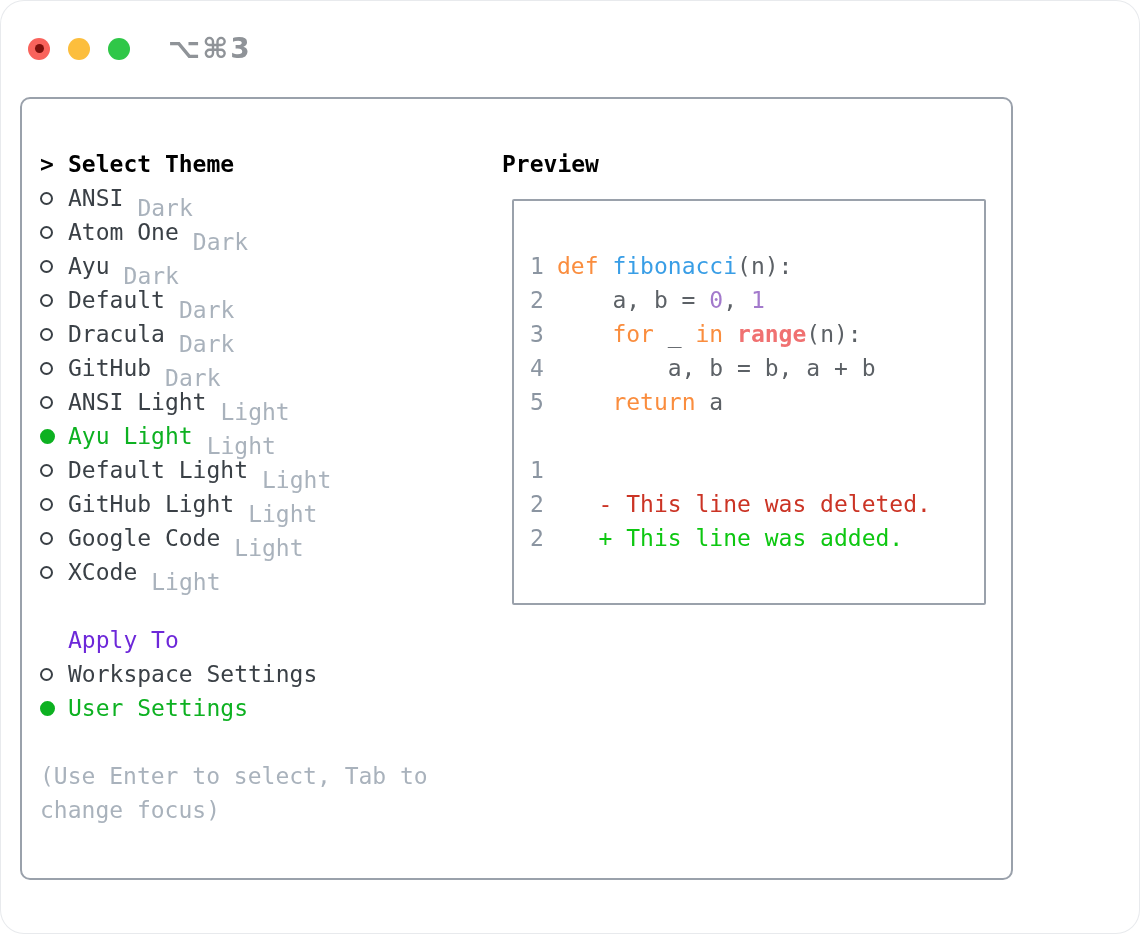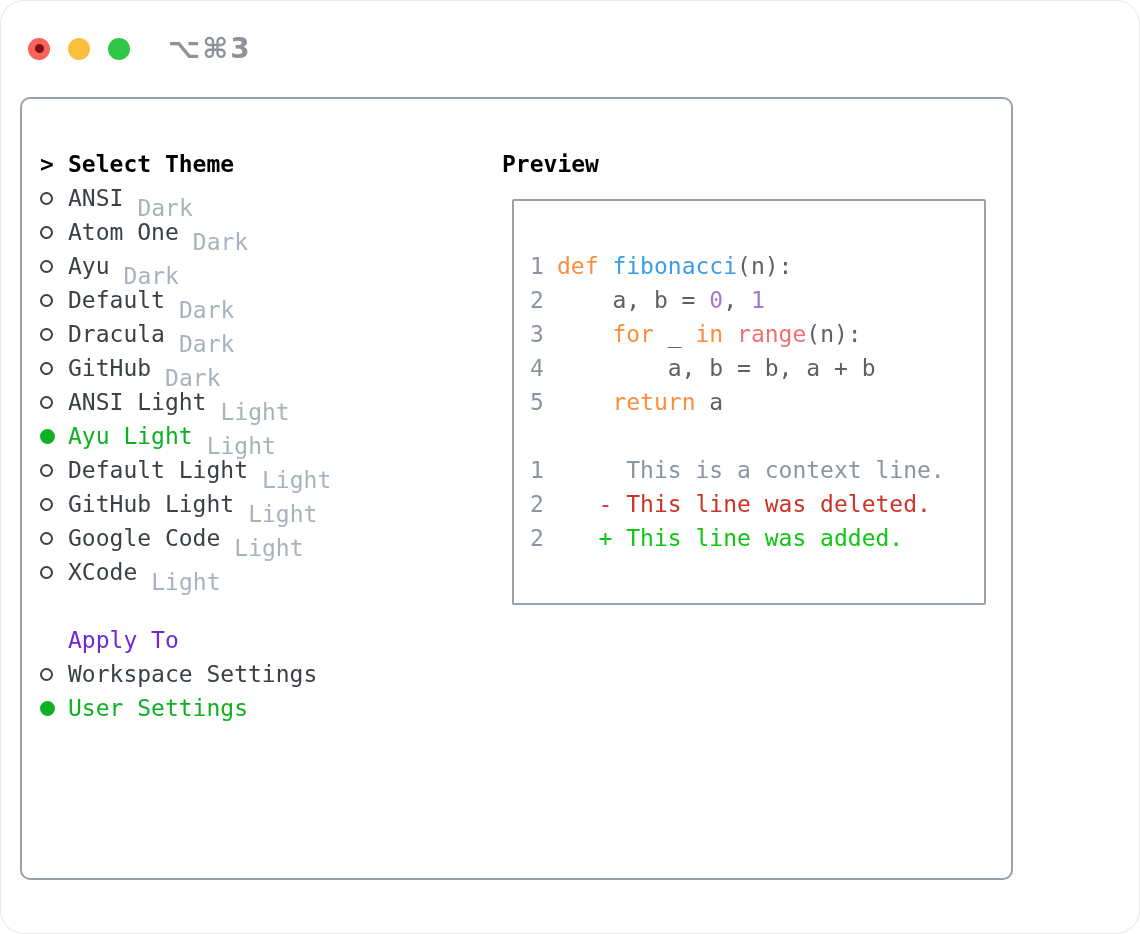--- a/index.html
+++ b/index.html
@@ -64,21 +64,21 @@
     border:2px solid var(--panel_border);border-radius:2px;
     box-sizing:border-box;
     padding:48px 0 0 16px;
   }
   .code-line{height:34px;display:flex;align-items:center;}
   .ln{width:14px;margin-right:13px;flex:none;color:var(--line_number);}
   .code{white-space:pre;}
   .c-keyword{color:var(--keyword_orange);}
   .c-function{color:var(--function_blue);}
   .c-constant{color:var(--constant_purple);}
-  .c-builtin{color:var(--builtin_coral);}
+  .c-builtin{color:var(--builtin_coral);font-weight:bold;}
   .c-fg{color:var(--code_fg);}
   .c-context{color:var(--line_number);}
   .c-deleted{color:var(--diff_deleted);}
   .c-added{color:var(--diff_added);}
 </style>
 </head>
 <body>
 
 <div class="titlebar">
   <div class="lights">
@@ -165,20 +165,21 @@
         <div class="row option">
           <span class="bullet"></span>
           <span class="opt-name">Workspace Settings</span>
         </div>
         <div class="row option selected">
           <span class="bullet"></span>
           <span class="opt-name">User Settings</span>
         </div>
       </div>
     <div class="row"></div>
+    <div class="help">(Use Enter to select, Tab to change focus)</div>
   </div>
   <div class="right-col">
     <div class="row heading">Preview</div>
     <div class="preview-box">
       <div id="code-lines">
           <div class="code-line">
             <span class="ln">1</span>
             <span class="code"><span class="c-keyword">def</span><span class="c-fg"> </span><span class="c-function">fibonacci</span><span class="c-fg">(n):</span></span>
           </div>
           <div class="code-line">
@@ -196,21 +197,20 @@
           <div class="code-line">
             <span class="ln">5</span>
             <span class="code"><span class="c-fg">    </span><span class="c-keyword">return</span><span class="c-fg"> a</span></span>
           </div>
           <div class="code-line">
             <span class="ln"></span>
             <span class="code"></span>
           </div>
           <div class="code-line">
             <span class="ln">1</span>
-            <span class="code"><span class="c-context">     This is a context line.</span></span>
           </div>
           <div class="code-line">
             <span class="ln">2</span>
             <span class="code"><span class="c-deleted">   - This line was deleted.</span></span>
           </div>
           <div class="code-line">
             <span class="ln">2</span>
             <span class="code"><span class="c-added">   + This line was added.</span></span>
           </div>
         </div>

